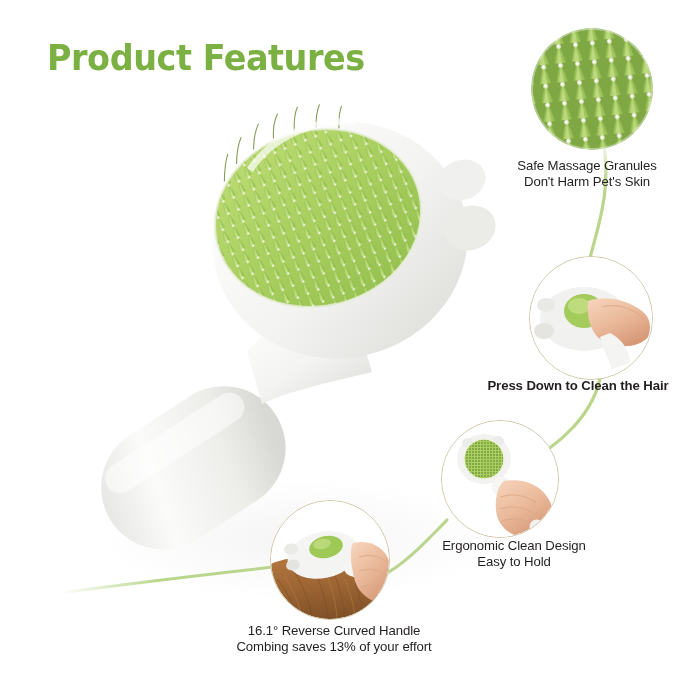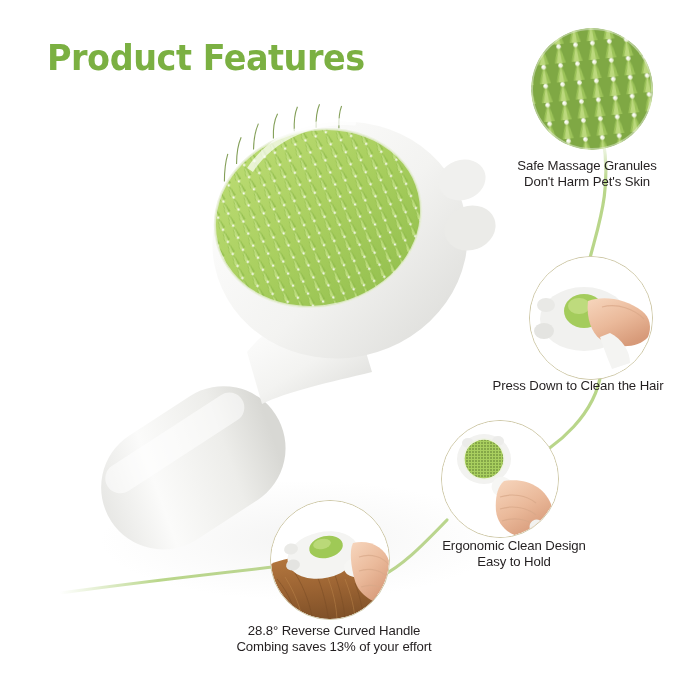--- a/index.html
+++ b/index.html
@@ -20,21 +20,21 @@
     transform:scaleX(.93);transform-origin:left top;
   }
 
   
   .caption{
     position:absolute;text-align:center;color:#231f20;
     font-size:13.2px;line-height:1.22;white-space:pre-line;
     letter-spacing:-0.1px;
   }
   #cap-granules{left:492px;top:158px;width:190px;}
-  #cap-press{left:478px;top:378px;width:200px;}
+  #cap-press{left:478px;top:378px;width:200px;font-weight:bold;}
   #cap-ergo{left:408px;top:538px;width:212px;}
   #cap-angle{left:196px;top:623px;width:276px;}
 
   
   .callout{position:absolute;border-radius:50%;overflow:hidden;
            border:1px solid #cfc9a8;background:#fff;}
   #co-granules{left:531px;top:28px;width:122px;height:122px;border:none;}
   #co-press{left:529px;top:256px;width:122px;height:122px;}
   #co-ergo{left:441px;top:420px;width:116px;height:116px;}
   #co-angle{left:270px;top:500px;width:118px;height:118px;}
@@ -263,16 +263,16 @@
         <path d="M82 42 C 98 38 114 46 118 60 L 118 104 C 104 104 88 94 84 80
                  C 80 66 78 50 82 42 Z" fill="url(#skinGrad)"></path>
         <g stroke="#d8a889" stroke-width="1.1" fill="none" opacity="0.7">
           <path d="M88 56 C 100 52 112 56 118 64"></path>
           <path d="M88 70 C 100 66 112 70 118 78"></path>
           <path d="M90 86 C 102 82 112 86 118 92"></path>
         </g>
       </g>
     </svg>
   </div>
-  <div class="caption" id="cap-angle">28.8° Reverse Curved Handle
+  <div class="caption" id="cap-angle">16.1° Reverse Curved Handle
 Combing saves 13% of your effort</div>
 
 </div>
 
 </body></html>

